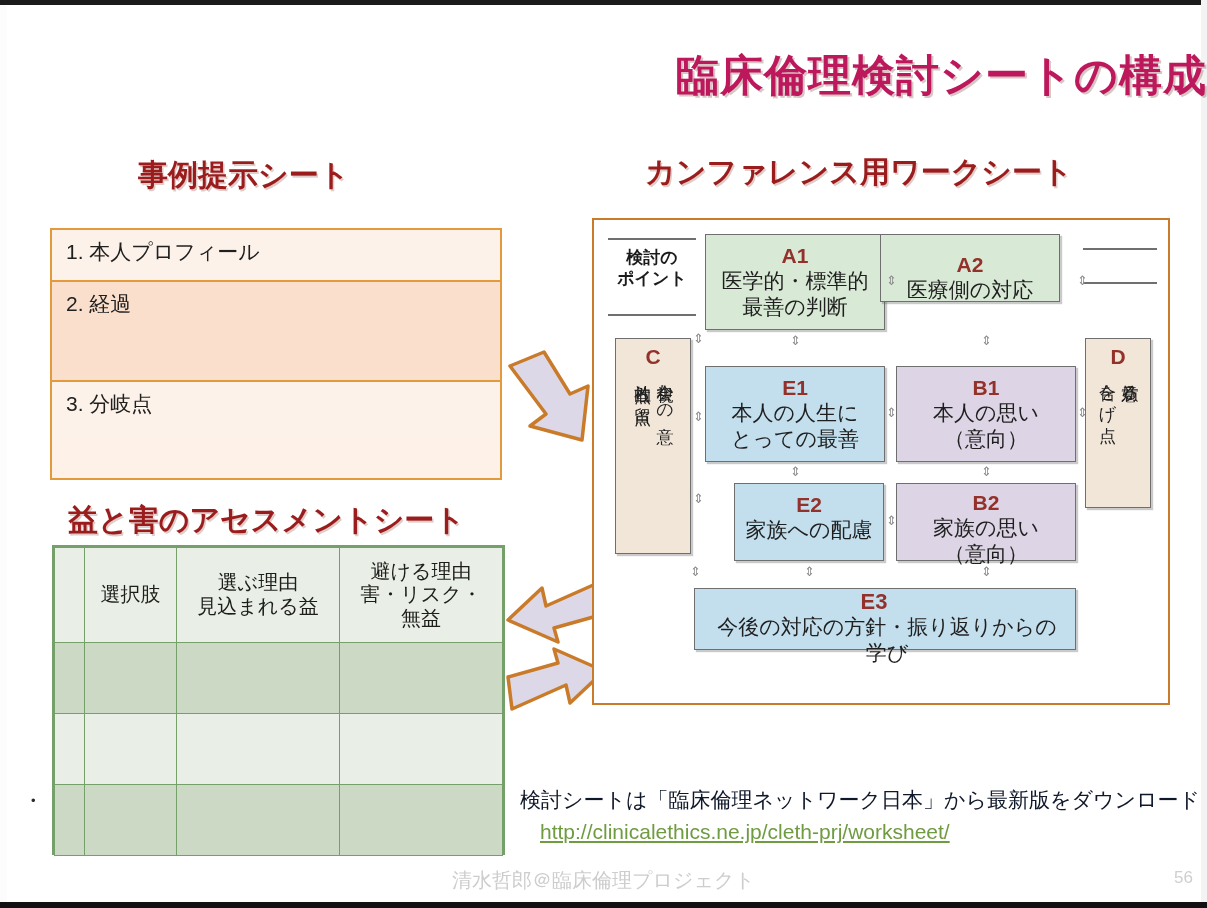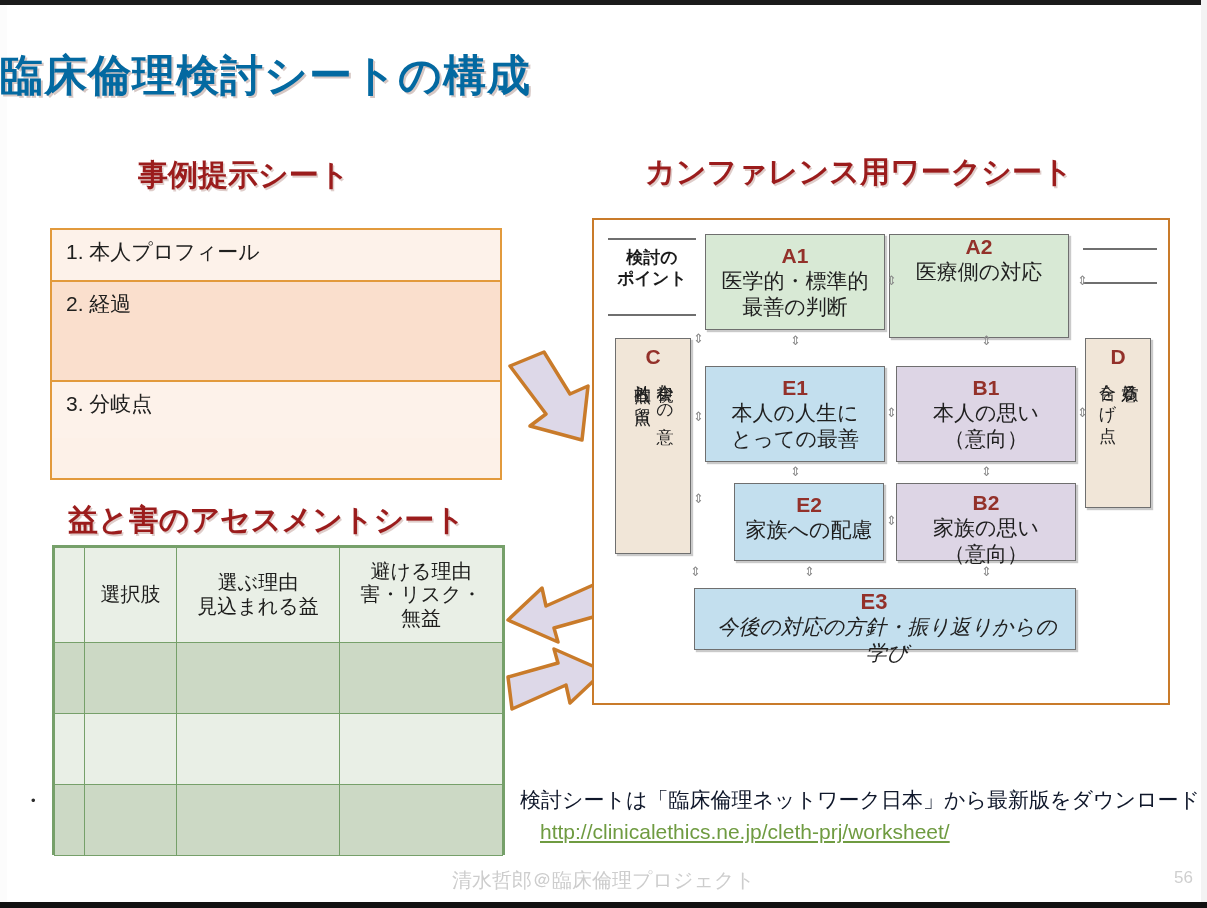--- a/index.html
+++ b/index.html
@@ -15,23 +15,23 @@
     background: #ffffff;
   }
   
   .edge-top { position: absolute; left: 0; top: 0; width: 1207px; height: 5px; background: #1b1b1b; }
   .edge-bottom { position: absolute; left: 0; bottom: 0; width: 1207px; height: 6px; background: #111111; }
   .edge-right { position: absolute; right: 0; top: 0; width: 6px; height: 908px; background: #f3f3f3; }
   .edge-left { position: absolute; left: 0; top: 5px; width: 7px; height: 897px; background: #fcfcfc; }
 
   .title {
     position: absolute; left: 0; top: 47px; width: 1207px;
-    text-align: left;
+    text-align: right;
     font-size: 43px; font-weight: bold;
-    color: #0369a1;
+    color: #be185d;
     letter-spacing: 1px;
     text-shadow: 2px 2px 0 rgba(120,70,60,0.30);
   }
   .sec-heading {
     position: absolute;
     font-size: 30px; font-weight: bold;
     color: #9b1c1c;
     text-shadow: 1.5px 1.5px 0 rgba(150,90,80,0.30);
     white-space: nowrap;
   }
@@ -110,32 +110,32 @@
     position: absolute; left: 14px; top: 18px; width: 88px; height: 78px;
     text-align: center;
     font-size: 17px; font-weight: bold; color: #1b1b1b;
     line-height: 1.25;
     border-top: 2px solid #6f6f6f;
     border-bottom: 2px solid #6f6f6f;
     padding-top: 7px;
   }
 
   #box-a1 { left: 111px;  top: 14px;  width: 180px; height: 96px; padding-top: 9px; }
-  #box-a2 { left: 295px;  top: 14px;  width: 180px; height: 104px; }
+  #box-a2 { left: 286px;  top: 14px;  width: 180px; height: 68px; padding-top: 18px; }
   #box-e1 { left: 111px;  top: 146px; width: 180px; height: 96px; padding-top: 9px; }
   #box-b1 { left: 302px;  top: 146px; width: 180px; height: 96px; padding-top: 9px; }
   #box-e2 { left: 140px;  top: 263px; width: 150px; height: 78px; padding-top: 9px; }
   #box-b2 { left: 302px;  top: 263px; width: 180px; height: 78px; padding-top: 7px; }
   #box-e3 {
     left: 100px; top: 368px; width: 382px; height: 62px;
     display: flex; align-items: center; justify-content: flex-start;
     padding: 0 10px 0 14px; text-align: left; flex-direction: column;
   }
   #box-e3 .code { font-size: 22px; margin-right: 26px; flex: 0 0 auto; }
-  #box-e3 .cap { flex: 1 1 auto; text-align: center; font-style: italic; }
+  #box-e3 .cap { flex: 1 1 auto; text-align: center; }
 
   
   #box-c {
     left: 21px; top: 118px; width: 76px; height: 216px;
     padding-top: 6px;
   }
   #box-d {
     left: 491px; top: 118px; width: 66px; height: 170px;
     padding-top: 6px;
   }

